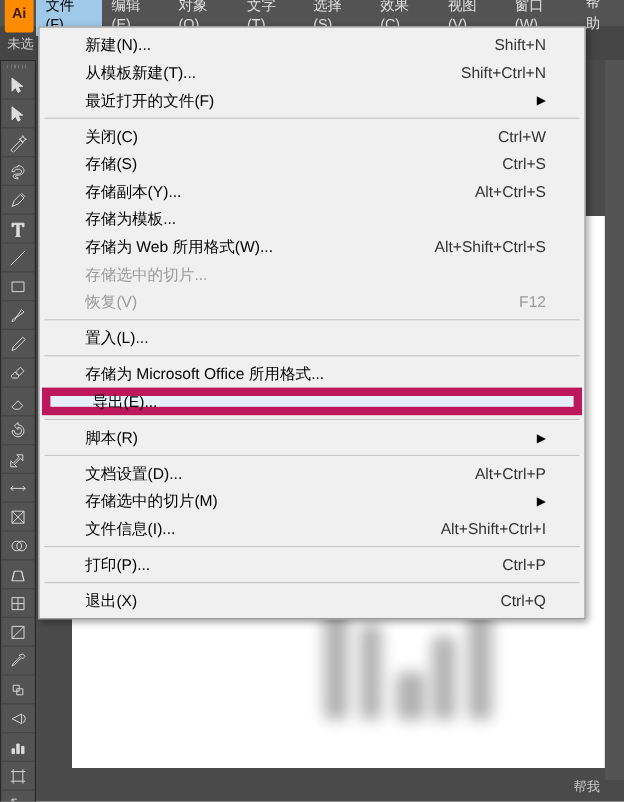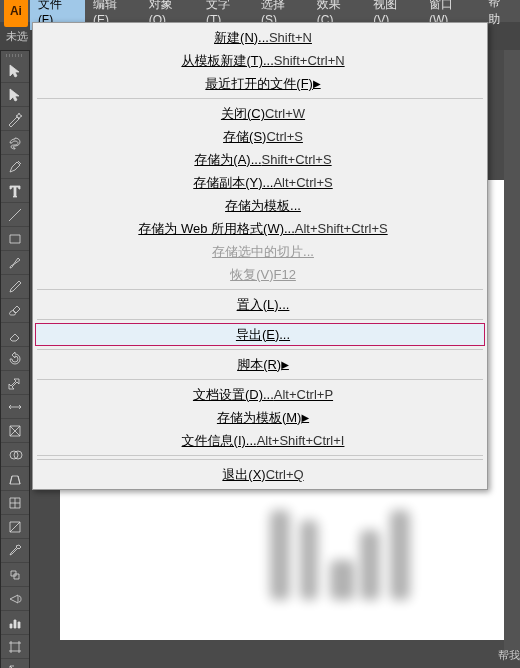--- a/index.html
+++ b/index.html
@@ -9,32 +9,32 @@
   .menu-item { color: #e0e0e0; font-size: 12px; padding: 3px 8px; cursor: default; }
   .menu-item.active { background: #a0c8e8; color: #000; }
   .subbar { height: 28px; background: #454545; display: flex; align-items: center; padding-left: 6px; }
   .subbar-label { color: #ccc; font-size: 11px; }
   .toolpanel { position: absolute; left: 0; top: 50px; width: 30px; background: #535353; border: 1px solid #2a2a2a; }
   .tool-grip { height: 8px; background: #535353; display: flex; align-items: center; justify-content: center; }
   .tool-grip::before { content: ""; width: 18px; height: 3px; background: repeating-linear-gradient(90deg,#777 0 1px,transparent 1px 3px); }
   .tool { width: 28px; height: 24px; display: flex; align-items: center; justify-content: center; color: #ddd; font-size: 14px; cursor: default; border-bottom: 1px solid #444; }
   .tool svg { width: 16px; height: 16px; fill: #ddd; stroke: #ddd; }
   .dropdown { position: absolute; left: 32px; top: 22px; width: 456px; background: #f0f0f0; border: 1px solid #999; box-shadow: 2px 2px 6px rgba(0,0,0,.4); z-index: 10; padding: 3px 2px; }
-  .dd-item { display: flex; align-items: center; justify-content: center; height: 23px; padding: 0 30px 0 36px; font-size: 13px; color: #000; cursor: default; text-decoration: underline; }
-  .dd-item.hover { background: #e5f0f8; border: 1px solid #be185d; padding: 0 29px 0 35px; height: 23px; }
+  .dd-item { display: flex; align-items: center; justify-content: space-between; height: 23px; padding: 0 30px 0 36px; font-size: 13px; color: #000; cursor: default; }
+  .dd-item.hover { background: #e5f0f8; border: 7px solid #be185d; padding: 0 29px 0 35px; height: 23px; }
   .dd-item.disabled { color: #9a9a9a; }
   .dd-sep { height: 1px; background: #c8c8c8; margin: 3px 2px; }
   .dd-shortcut { color: #333; font-size: 13px; }
   .dd-item.disabled .dd-shortcut { color: #9a9a9a; }
   .dd-arrow { color: #000; font-size: 10px; }
   .canvas { position: absolute; left: 60px; top: 180px; width: 460px; height: 460px; background: #fff; }
   .canvas-blur { position: absolute; left: 200px; bottom: 20px; width: 200px; height: 120px; opacity: .3; }
   .smudge { position: absolute; background: #000; filter: blur(6px); border-radius: 6px; }
   .right-strip { position: absolute; right: 0; top: 50px; width: 16px; height: 600px; background: #535353; }
-  .right-label { position: absolute; right: 0; top: 648px; color: #ccc; font-size: 11px; }
+  .right-label { position: absolute; right: 20px; top: 648px; color: #ccc; font-size: 11px; }
 </style>
 </head>
 <body>
 
 <div class="menubar">
   <div class="app-icon">Ai</div>
 <span class="menu-item active">文件(F)</span>
     <span class="menu-item">编辑(E)</span>
     <span class="menu-item">对象(O)</span>
     <span class="menu-item">文字(T)</span>
@@ -212,24 +212,20 @@
     <div class="dd-sep"></div>
     <div class="dd-item">
       <span>关闭(C)</span>
       <span class="dd-shortcut">Ctrl+W</span>
     </div>
     <div class="dd-item">
       <span>存储(S)</span>
       <span class="dd-shortcut">Ctrl+S</span>
     </div>
     <div class="dd-item">
-      <span>存储为(A)...</span>
-      <span class="dd-shortcut">Shift+Ctrl+S</span>
-    </div>
-    <div class="dd-item">
       <span>存储副本(Y)...</span>
       <span class="dd-shortcut">Alt+Ctrl+S</span>
     </div>
     <div class="dd-item">
       <span>存储为模板...</span>
       <span class="dd-shortcut"></span>
     </div>
     <div class="dd-item">
       <span>存储为 Web 所用格式(W)...</span>
       <span class="dd-shortcut">Alt+Shift+Ctrl+S</span>
@@ -241,41 +237,49 @@
     <div class="dd-item disabled">
       <span>恢复(V)</span>
       <span class="dd-shortcut">F12</span>
     </div>
     <div class="dd-sep"></div>
     <div class="dd-item">
       <span>置入(L)...</span>
       <span class="dd-shortcut"></span>
     </div>
     <div class="dd-sep"></div>
+    <div class="dd-item">
+      <span>存储为 Microsoft Office 所用格式...</span>
+      <span class="dd-shortcut"></span>
+    </div>
     <div class="dd-item hover">
       <span>导出(E)...</span>
       <span class="dd-shortcut"></span>
     </div>
     <div class="dd-sep"></div>
     <div class="dd-item">
       <span>脚本(R)</span>
       <span class="dd-arrow">▶</span>
     </div>
     <div class="dd-sep"></div>
     <div class="dd-item">
       <span>文档设置(D)...</span>
       <span class="dd-shortcut">Alt+Ctrl+P</span>
     </div>
     <div class="dd-item">
-      <span>存储为模板(M)</span>
+      <span>存储选中的切片(M)</span>
       <span class="dd-arrow">▶</span>
     </div>
     <div class="dd-item">
       <span>文件信息(I)...</span>
       <span class="dd-shortcut">Alt+Shift+Ctrl+I</span>
     </div>
     <div class="dd-sep"></div>
+    <div class="dd-item">
+      <span>打印(P)...</span>
+      <span class="dd-shortcut">Ctrl+P</span>
+    </div>
     <div class="dd-sep"></div>
     <div class="dd-item">
       <span>退出(X)</span>
       <span class="dd-shortcut">Ctrl+Q</span>
     </div>
   </div>
 
 </body></html>

